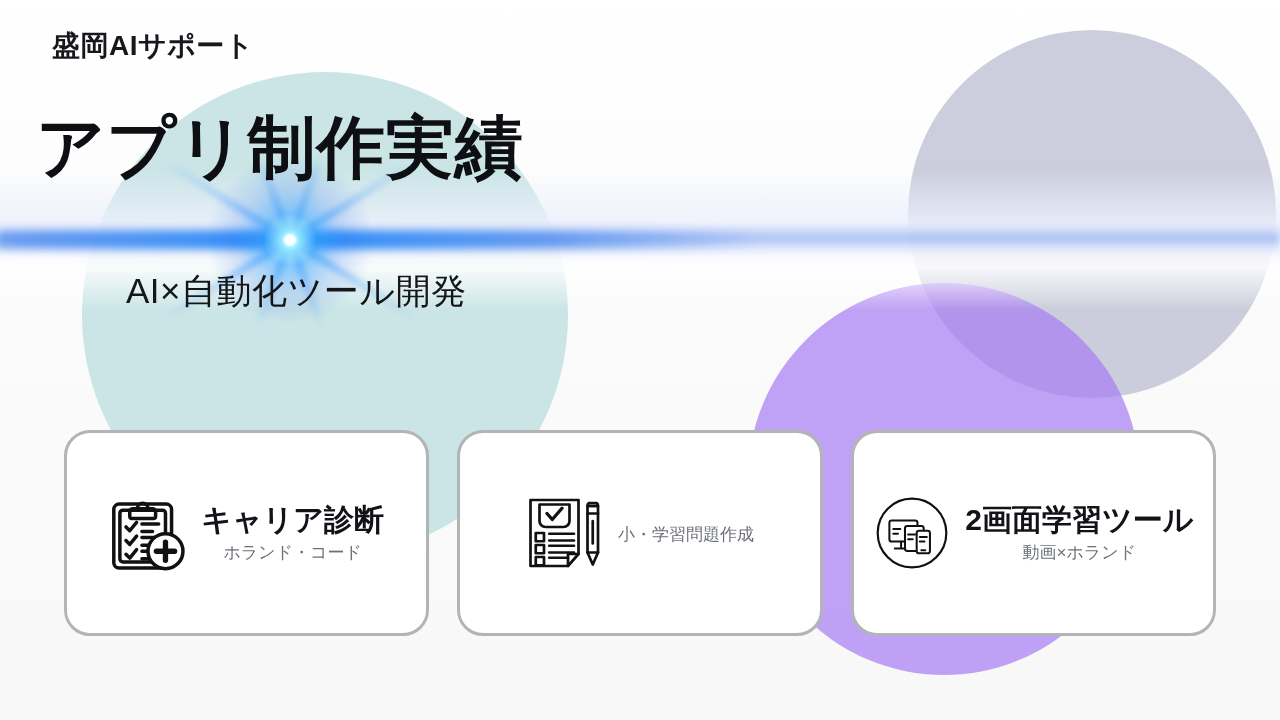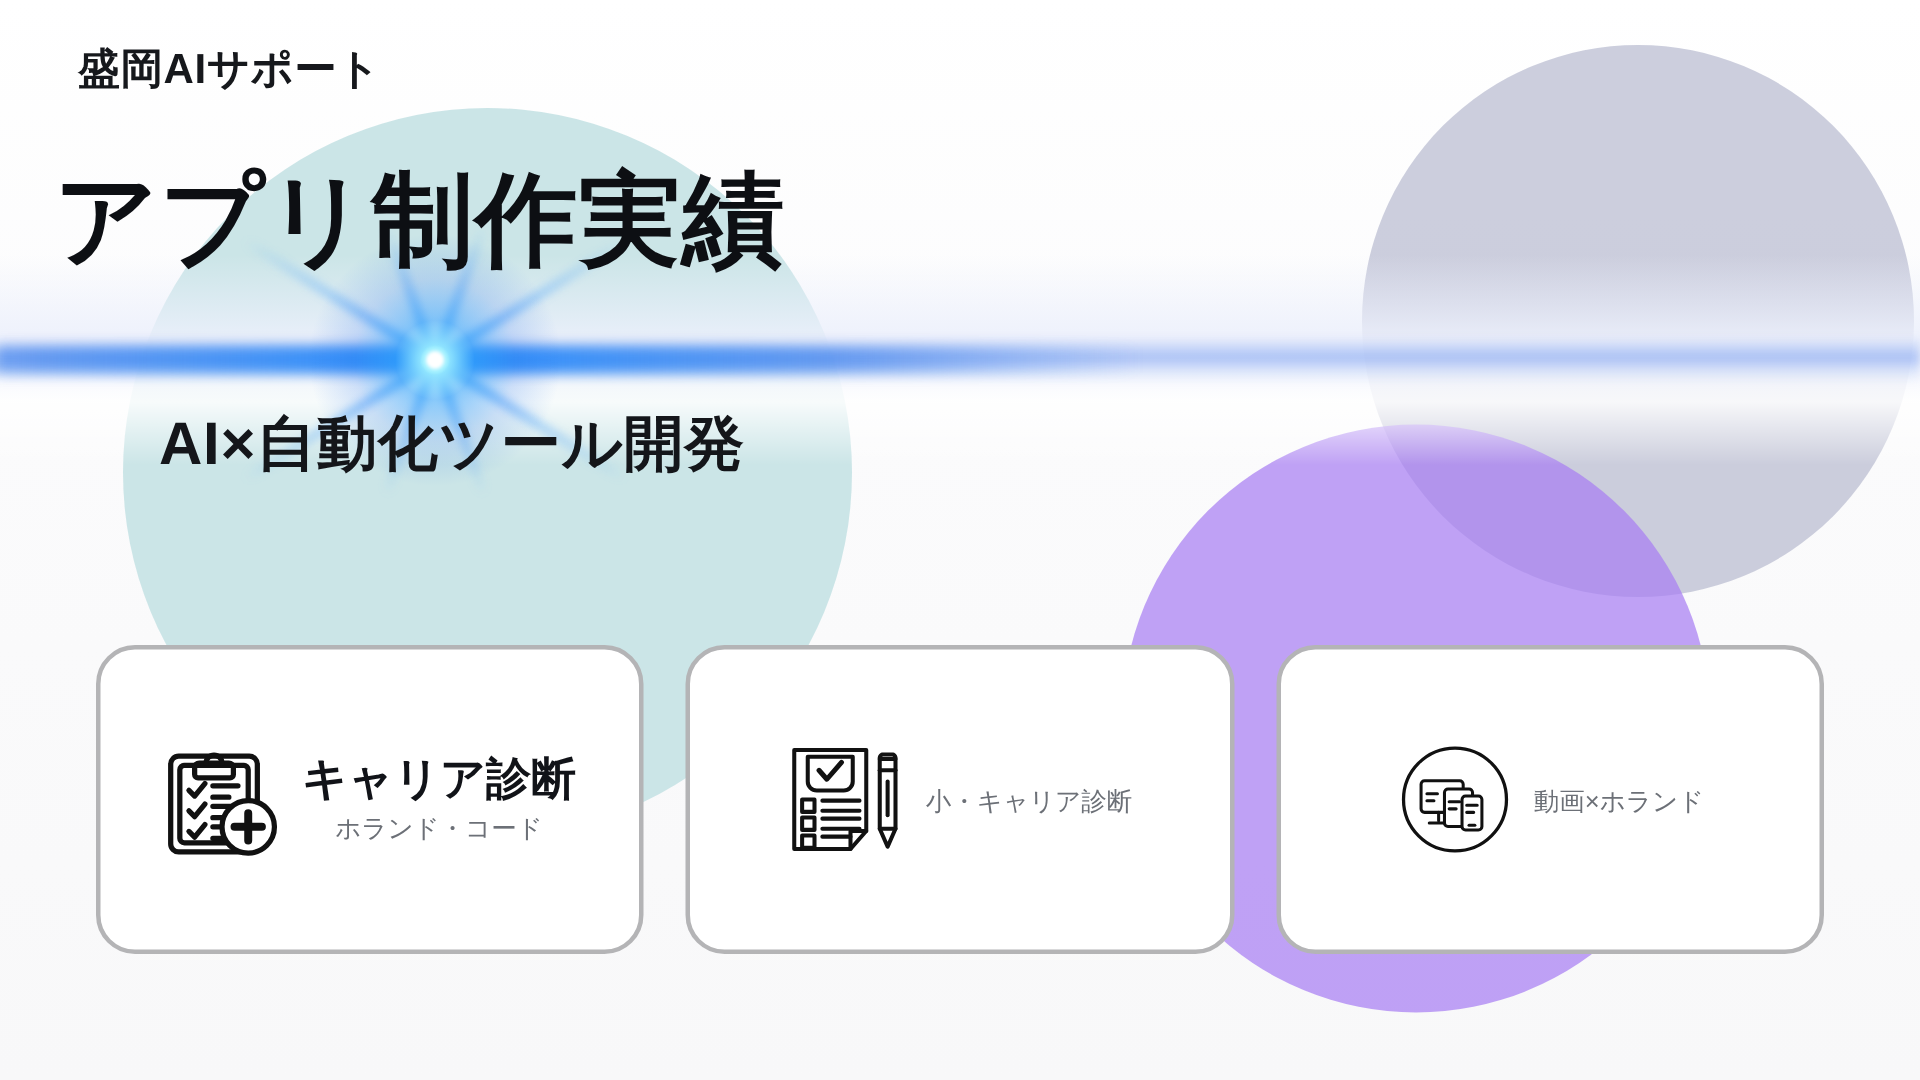--- a/index.html
+++ b/index.html
@@ -88,22 +88,22 @@
     font-size:28px; font-weight:700; color:#16181c;
     letter-spacing:.5px;
   }
   #page-title {
     position:absolute; left:36px; top:113px;
     font-size:68px; font-weight:700; color:#0d0f13;
     letter-spacing:1px; line-height:1;
     white-space:nowrap;
   }
   #subtitle {
-    position:absolute; left:106px; top:268px;
-    font-size:40px; font-weight:700; color:#14161a;
+    position:absolute; left:126px; top:268px;
+    font-size:35px; font-weight:400; color:#14161a;
     letter-spacing:.5px;
   }
 
   
   #cards {
     position:absolute; left:64px; top:430px;
     width:1152px; height:206px;
     display:flex; gap:28px;
   }
   .card {
@@ -192,37 +192,38 @@
           <path d="M31 67 h33 M31 76 h33"></path>
           <path d="M31 83 h25"></path>
           <path d="M82 14 h14 v62 l-7 16 l-7 -16 z"></path>
           <path d="M82 24 h14"></path>
           <path d="M82 76 h14"></path>
           <path d="M84 10 h10 a4 4 0 0 1 2 4 h-14 a4 4 0 0 1 2 -4 z"></path>
           <path d="M89 34 v30"></path>
         </svg>
       </div>
       <div class="card-text">
-        <div class="card-sub">小・キャリア診断</div>
+        <div class="card-sub">小・学習問題作成</div>
       </div>
     </div>
 
     <div class="card">
       <div class="card-icon">
         <svg viewBox="0 0 100 100" width="86" height="86" fill="none" stroke="#111" stroke-width="2.6" stroke-linecap="round" stroke-linejoin="round">
           <circle cx="50" cy="50" r="44" stroke-width="2.8"></circle>
           <rect x="21" y="34" width="36" height="27" rx="3" fill="#fff"></rect>
           <path d="M36 61 v7 M28 70 h17"></path>
           <path d="M26 45 h9 M26 51 h6"></path>
           <rect x="41" y="41" width="24" height="32" rx="3" fill="#fff"></rect>
           <path d="M45 52 h9 M45 58 h6"></path>
           <rect x="56" y="47" width="17" height="29" rx="3" fill="#fff"></rect>
           <path d="M60 55 h9 M60 61 h6"></path>
           <path d="M62 72 h5"></path>
         </svg>
       </div>
       <div class="card-text">
+        <div class="card-title">2画面学習ツール</div>
         <div class="card-sub">動画×ホランド</div>
       </div>
     </div>
 
   </div>
 </div>
 
 </body></html>

